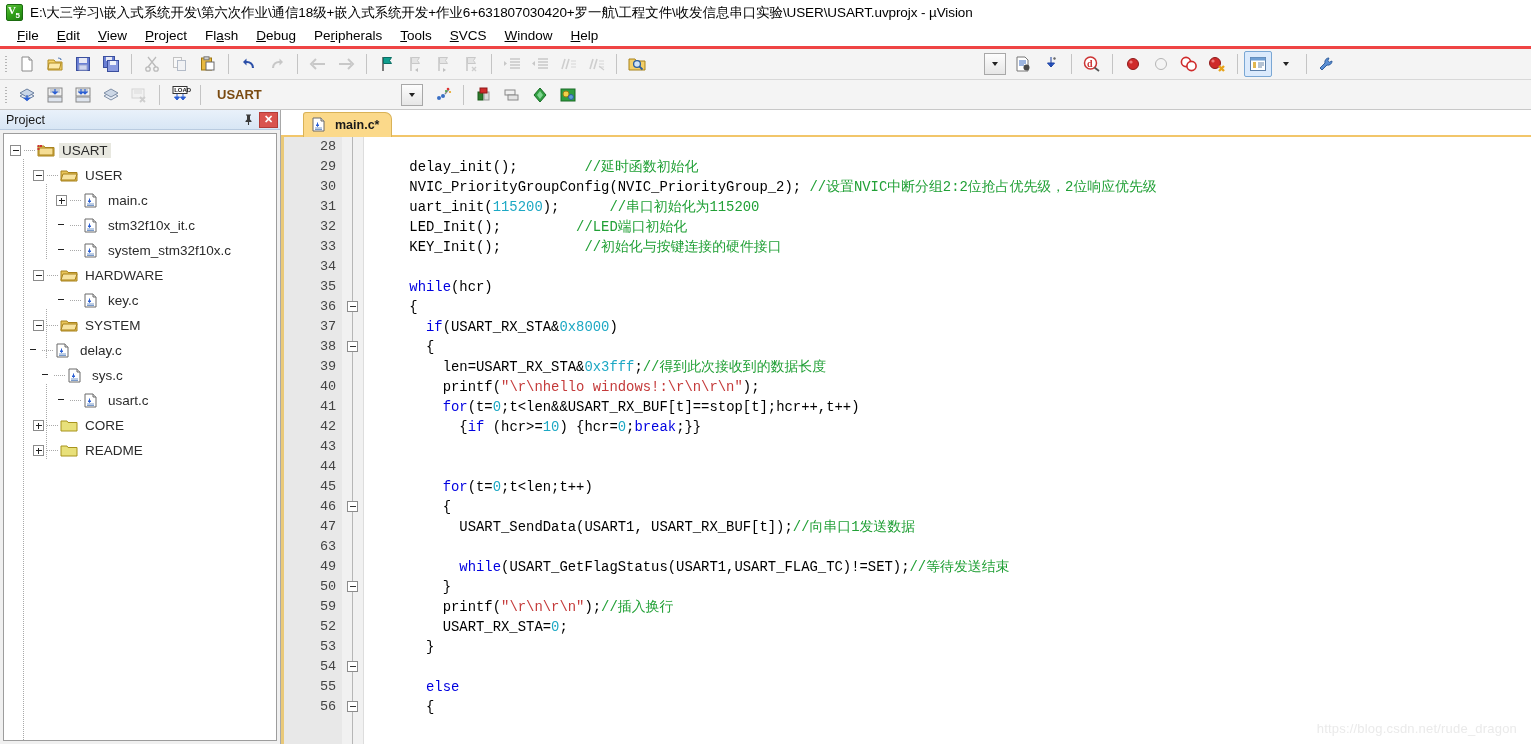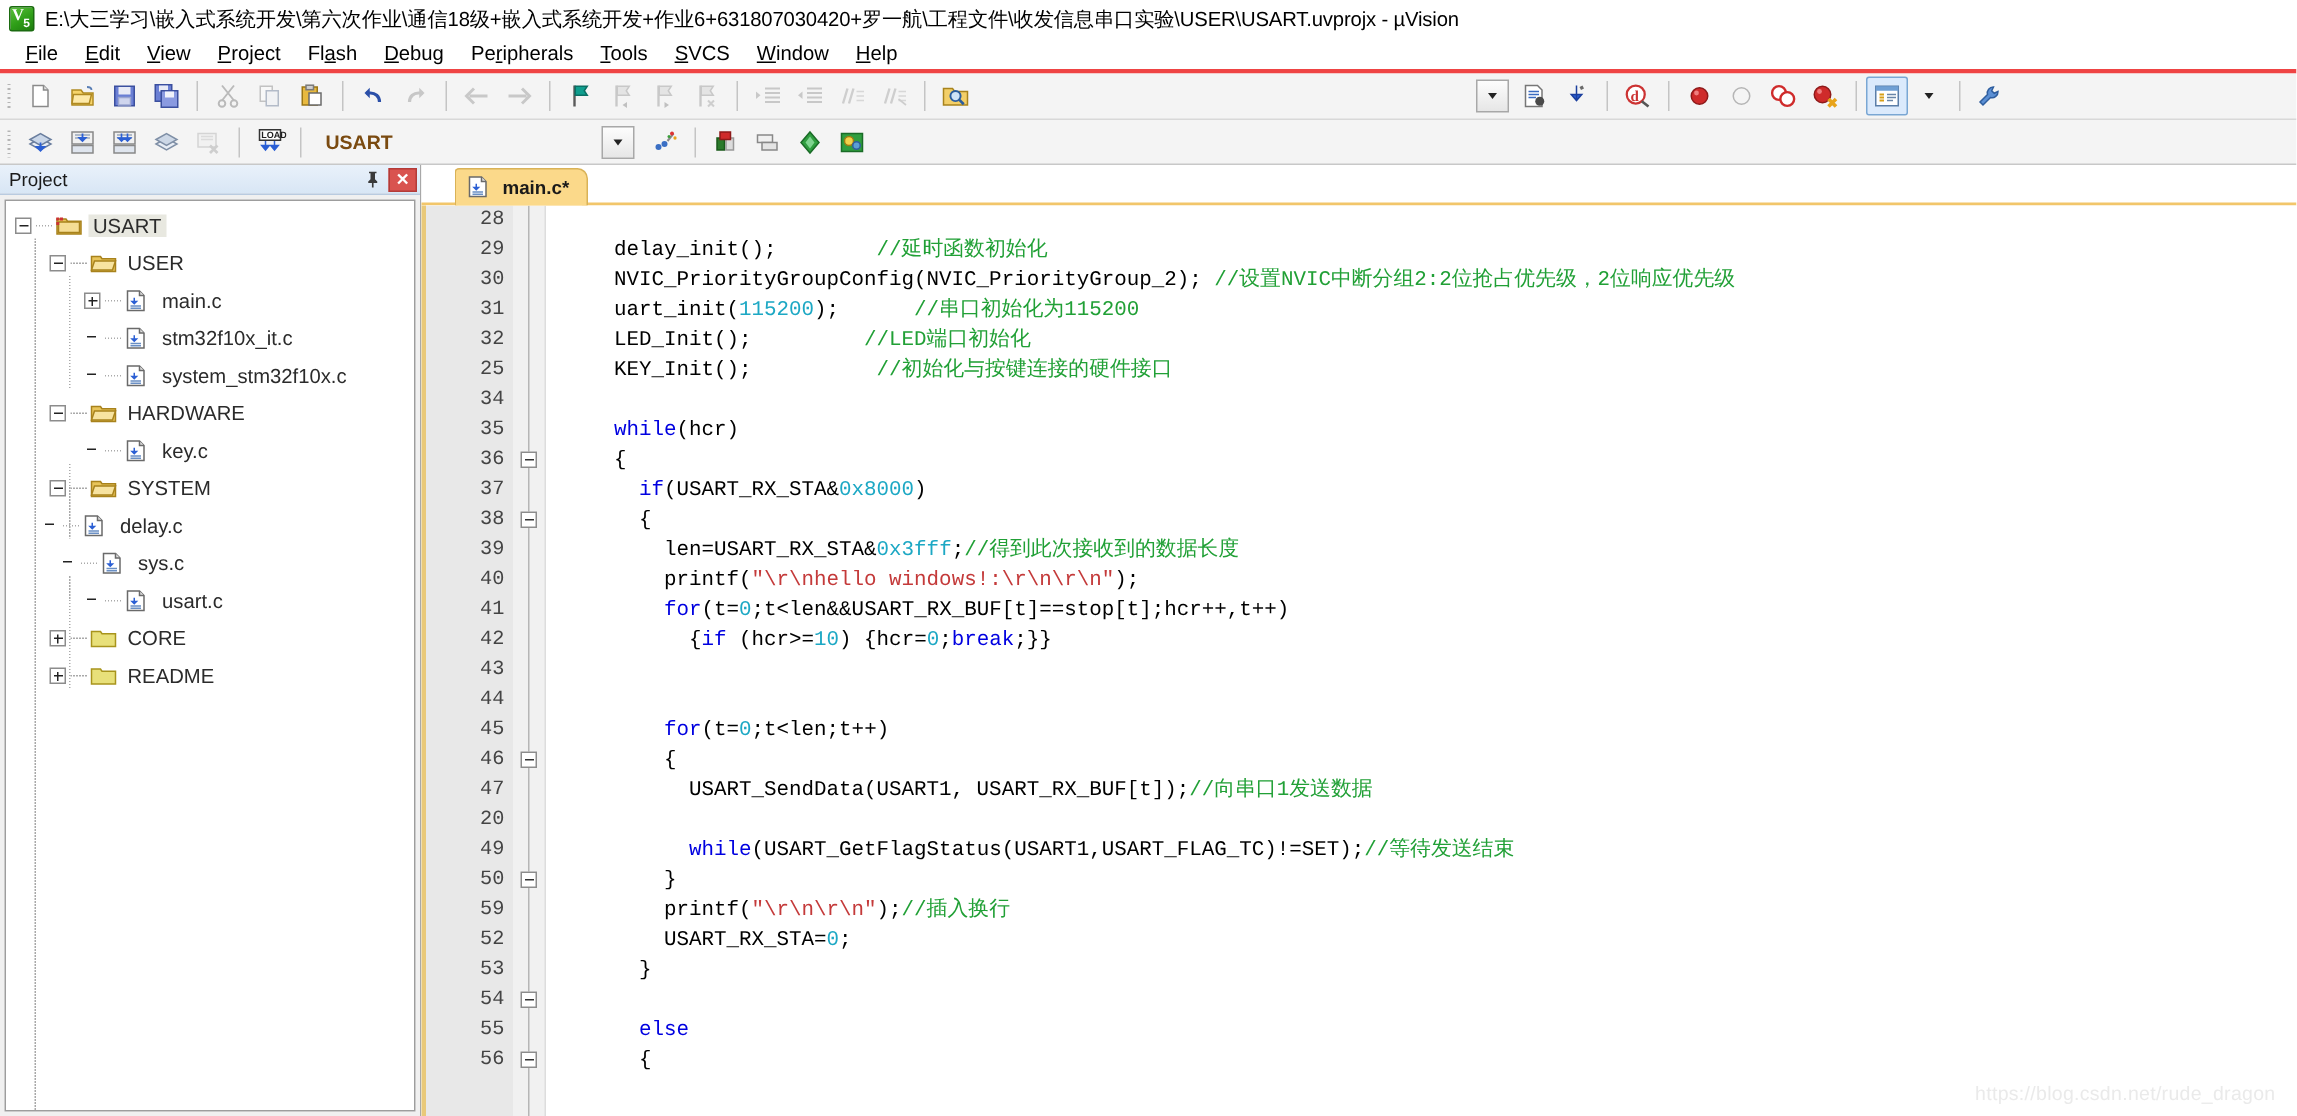--- a/index.html
+++ b/index.html
@@ -829,36 +829,36 @@
         </div>
       </div>
 
       <div class="code-pane">
         <div class="gutter" id="gutter">
             <div class="ln">28</div>
             <div class="ln">29</div>
             <div class="ln">30</div>
             <div class="ln">31</div>
             <div class="ln">32</div>
-            <div class="ln">25</div>
+            <div class="ln">33</div>
             <div class="ln">34</div>
             <div class="ln">35</div>
             <div class="ln">36</div>
             <div class="ln">37</div>
             <div class="ln">38</div>
             <div class="ln">39</div>
             <div class="ln">40</div>
             <div class="ln">41</div>
             <div class="ln">42</div>
             <div class="ln">43</div>
             <div class="ln">44</div>
             <div class="ln">45</div>
             <div class="ln">46</div>
             <div class="ln">47</div>
-            <div class="ln">20</div>
+            <div class="ln">63</div>
             <div class="ln">49</div>
             <div class="ln">50</div>
             <div class="ln">59</div>
             <div class="ln">52</div>
             <div class="ln">53</div>
             <div class="ln">54</div>
             <div class="ln">55</div>
             <div class="ln">56</div>
           </div>
         <div class="fold-col" id="foldcol">

